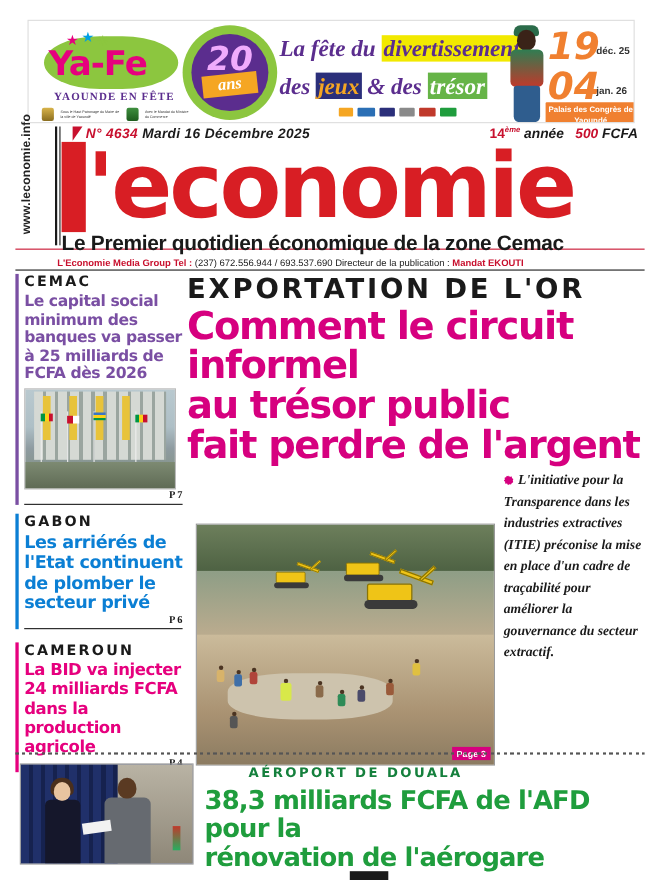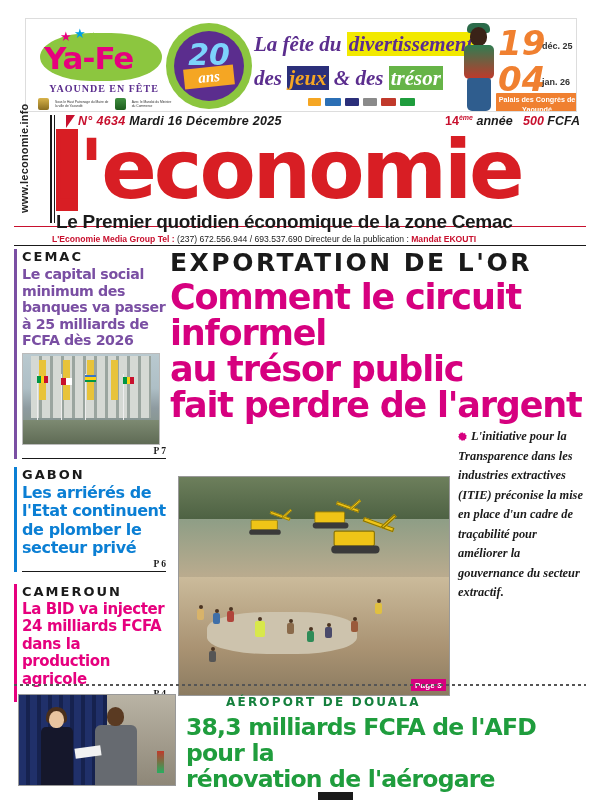--- a/index.html
+++ b/index.html
@@ -60,21 +60,21 @@
     border-radius:50%; background:#8cc63f;
     display:flex; align-items:center; justify-content:center;
   }
   .ad-circle20-inner {
     width:70px; height:70px; border-radius:50%; background:#5b2d8e;
     position:relative;
   }
   .ad-20 {
     position:absolute; left:0; top:6px; width:70px; text-align:center;
     font-family:"DejaVu Sans", sans-serif; font-weight:bold;
-    font-size:30px; color:#7dd3fc; font-style:italic;
+    font-size:30px; color:#f0abfc; font-style:italic;
   }
   .ad-ans {
     position:absolute; left:10px; top:36px; width:50px; height:20px;
     background:#f5a623; transform:rotate(-6deg);
     color:#fff; font-style:italic; font-weight:bold;
     font-size:15px; text-align:center; line-height:20px;
     font-family:"Liberation Serif", serif;
   }
   .ad-lines { position:absolute; left:228px; top:8px; width:252px; }
   .ad-line1, .ad-line2 {

